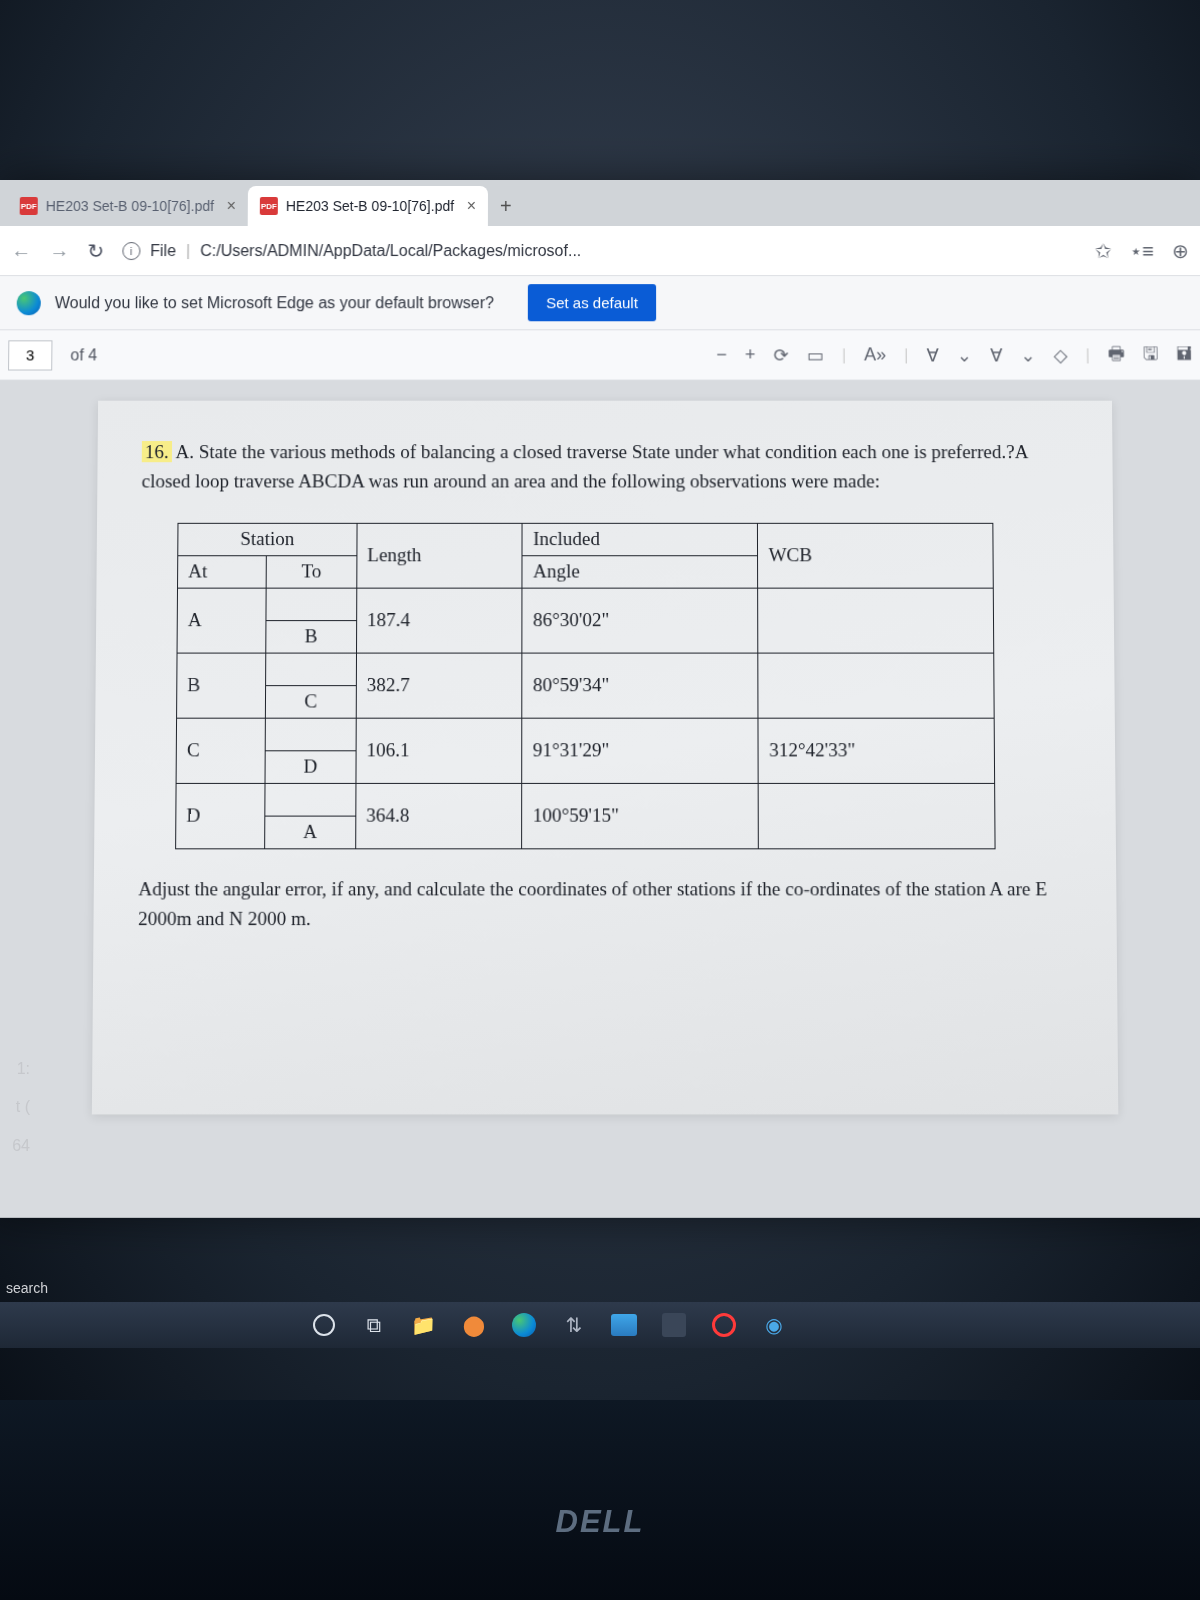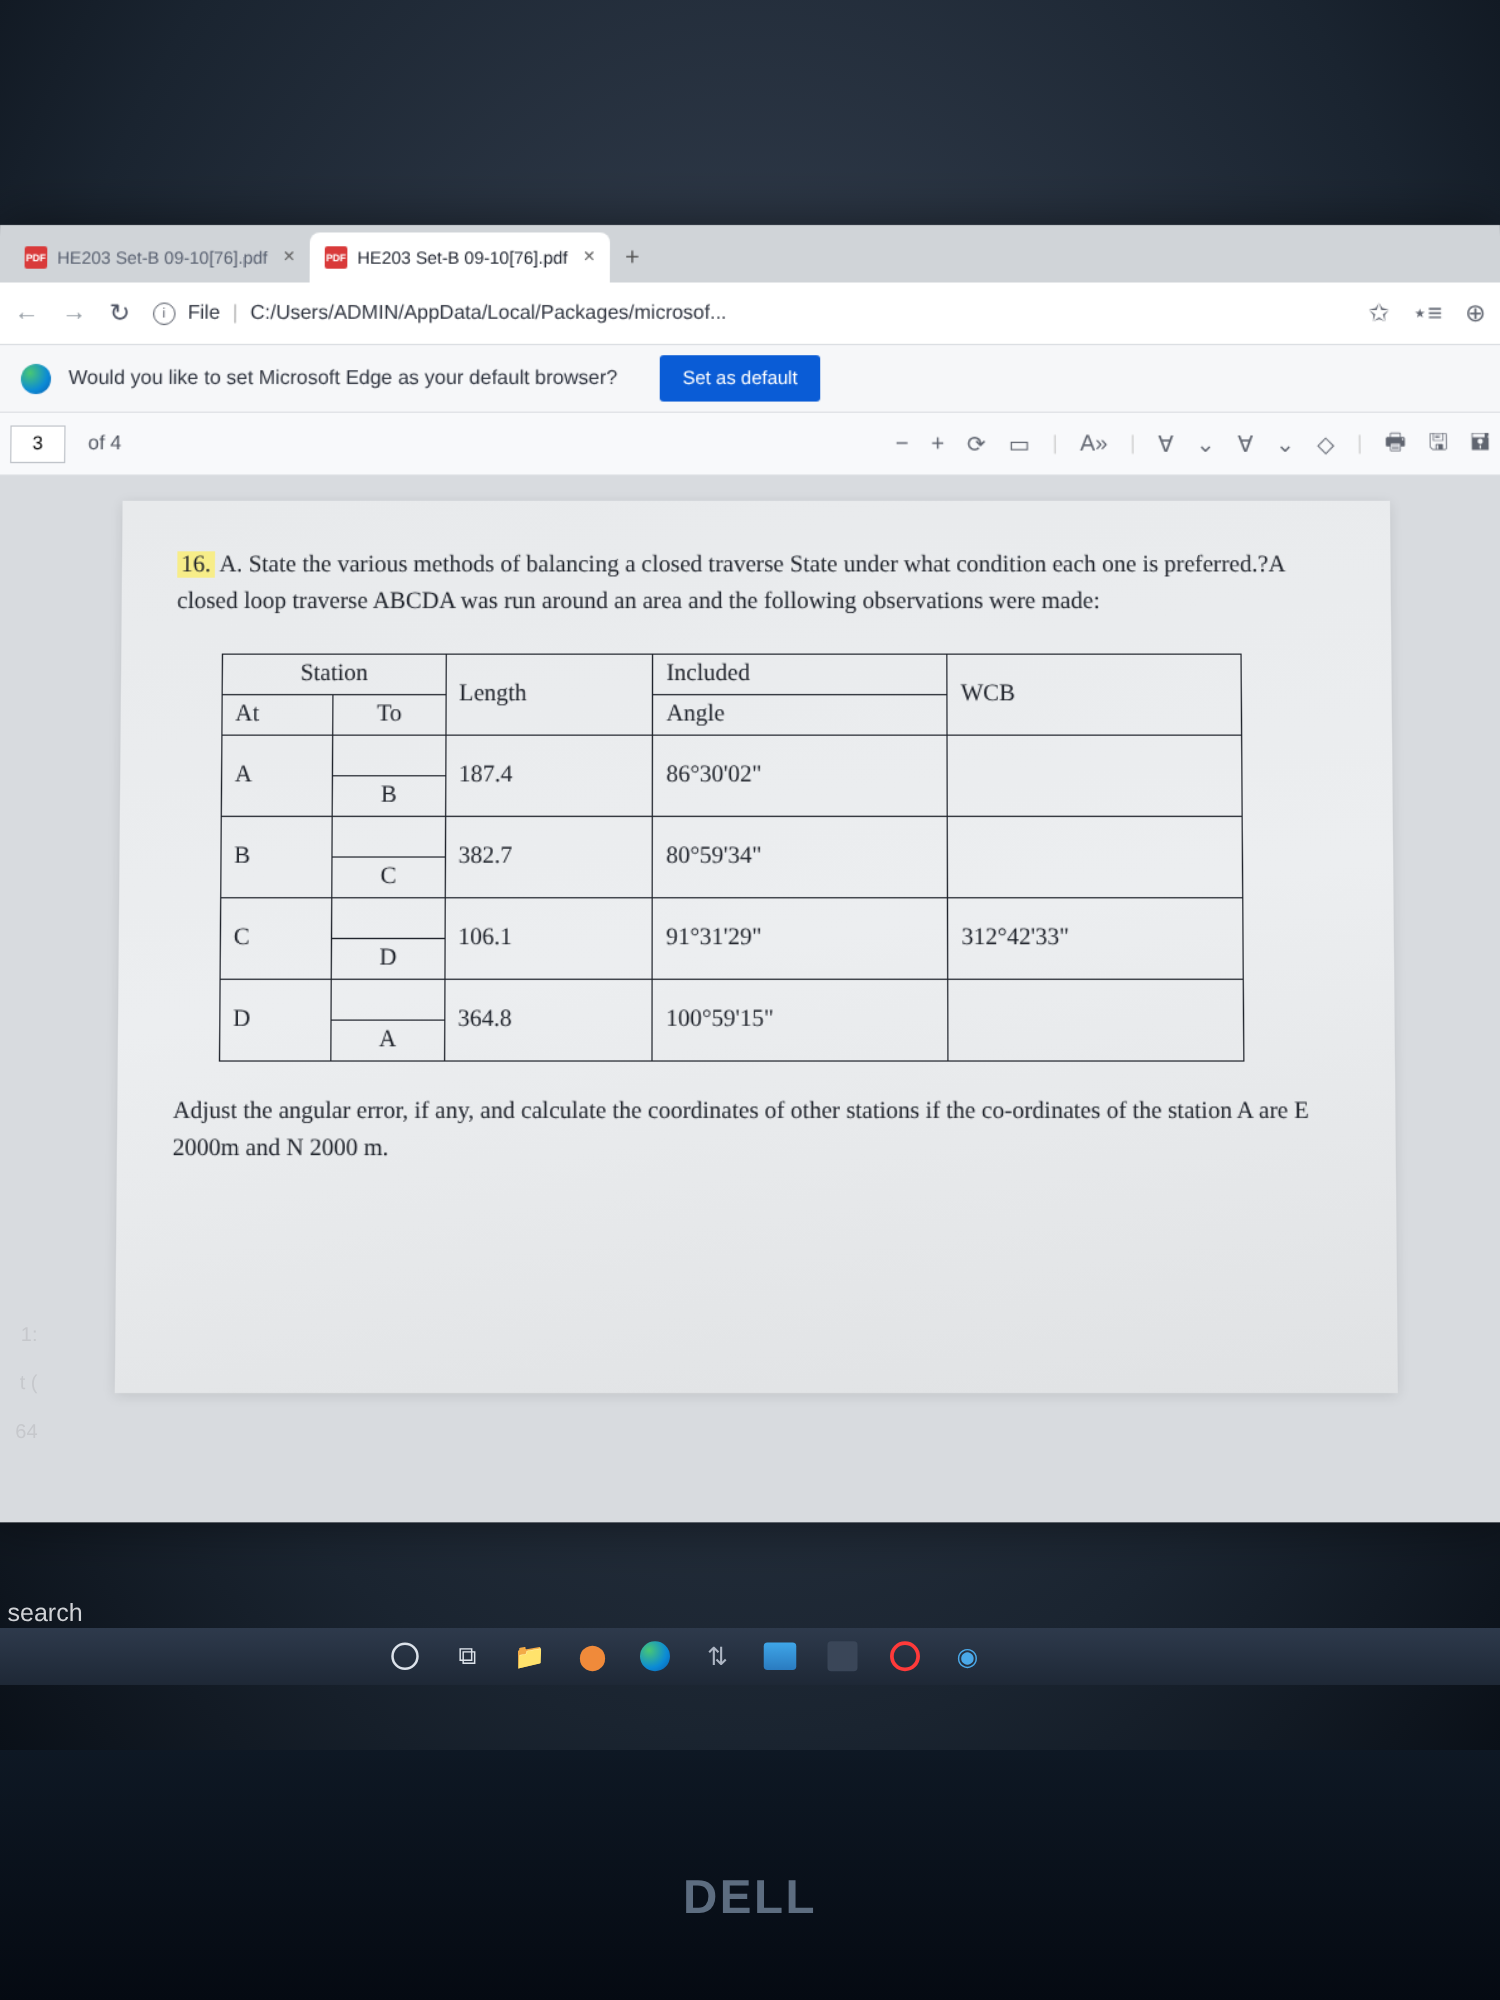--- a/index.html
+++ b/index.html
@@ -191,39 +191,40 @@
   height: 200px;
   background: linear-gradient(#0e1824, #050a12);
 }
 .dell-logo {
   position: absolute;
   bottom: 60px;
   left: 50%;
   transform: translateX(-50%);
   color: #5d6d80;
   font-family: Arial, sans-serif;
-  font-size: 38px;
+  font-size: 31px;
   font-weight: bold;
+  font-style: italic;
   letter-spacing: 2px;
 }
 .left-overlay {
   position: absolute;
   left: 0; top: 1050px;
   width: 30px;
   color: #c6c8cc;
   font-size: 16px;
   line-height: 2.4;
   text-align: right;
 }
 .search-overlay {
   position: absolute;
   left: 6px;
   top: 1280px;
   color: #d0d2d6;
-  font-size: 20px;
+  font-size: 14px;
 }
 .taskbar {
   position: absolute;
   left: 0;
   top: 1302px;
   width: 100%;
   height: 46px;
   background: linear-gradient(#2e3a4c, #1e2836);
   display: flex;
   align-items: center;

